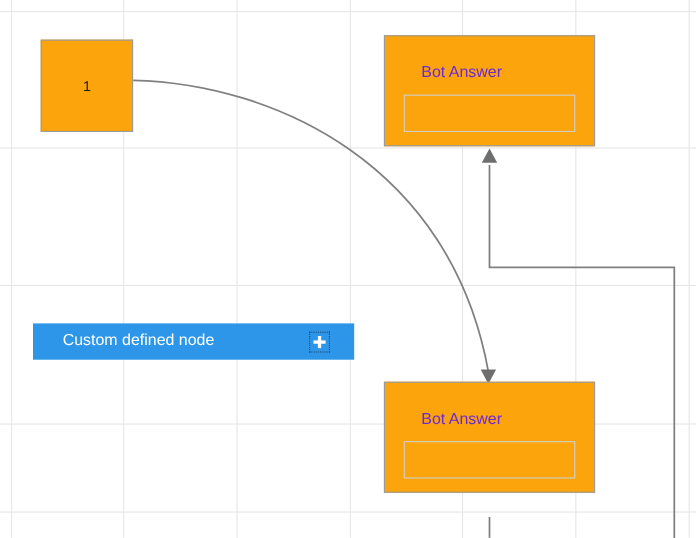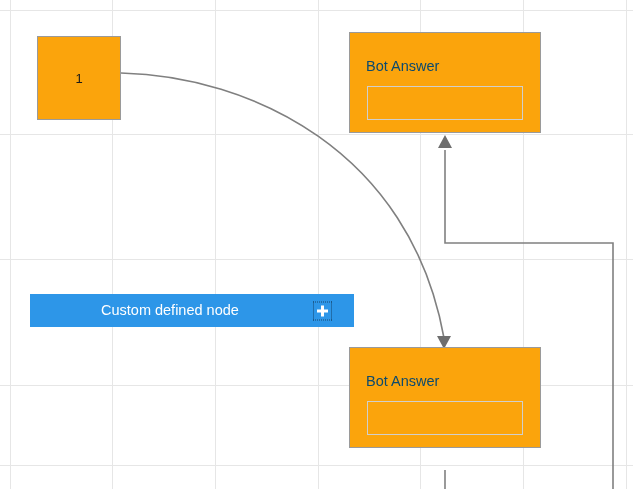--- a/index.html
+++ b/index.html
@@ -46,24 +46,24 @@
     align-items: center;
     justify-content: center;
   }
   .node-square-label {
     font-size: 13px;
     color: #1a1a1a;
     line-height: 1;
   }
   .node-title {
     position: absolute;
-    left: 16px;
+    left: 33px;
     top: 26px;
     font-size: 14.5px;
-    color: #0c4a6e;
+    color: #6d28d9;
     line-height: 1;
     white-space: nowrap;
   }
   .node-slot {
     position: absolute;
     left: 17px;
     right: 17px;
     top: 53px;
     height: 34px;
     border: 1px solid #d0cfcd;
@@ -159,18 +159,18 @@
   <div class="node-orange" style="left:349px; top:32px; width:192px; height:101px;">
     <div class="node-title">Bot Answer</div>
     <div class="node-slot"></div>
   </div>
 
   <div class="node-orange" style="left:349px; top:347px; width:192px; height:101px;">
     <div class="node-title">Bot Answer</div>
     <div class="node-slot"></div>
   </div>
 
-  <div class="node-blue" style="left:30px; top:294px; width:324px; height:33px;padding-left:44px;">
+  <div class="node-blue" style="left:30px; top:294px; width:292px; height:33px;">
     <span class="node-blue-label">Custom defined node</span>
     <span class="plus-box"></span>
   </div>
 
 </div>
 
 </body></html>

